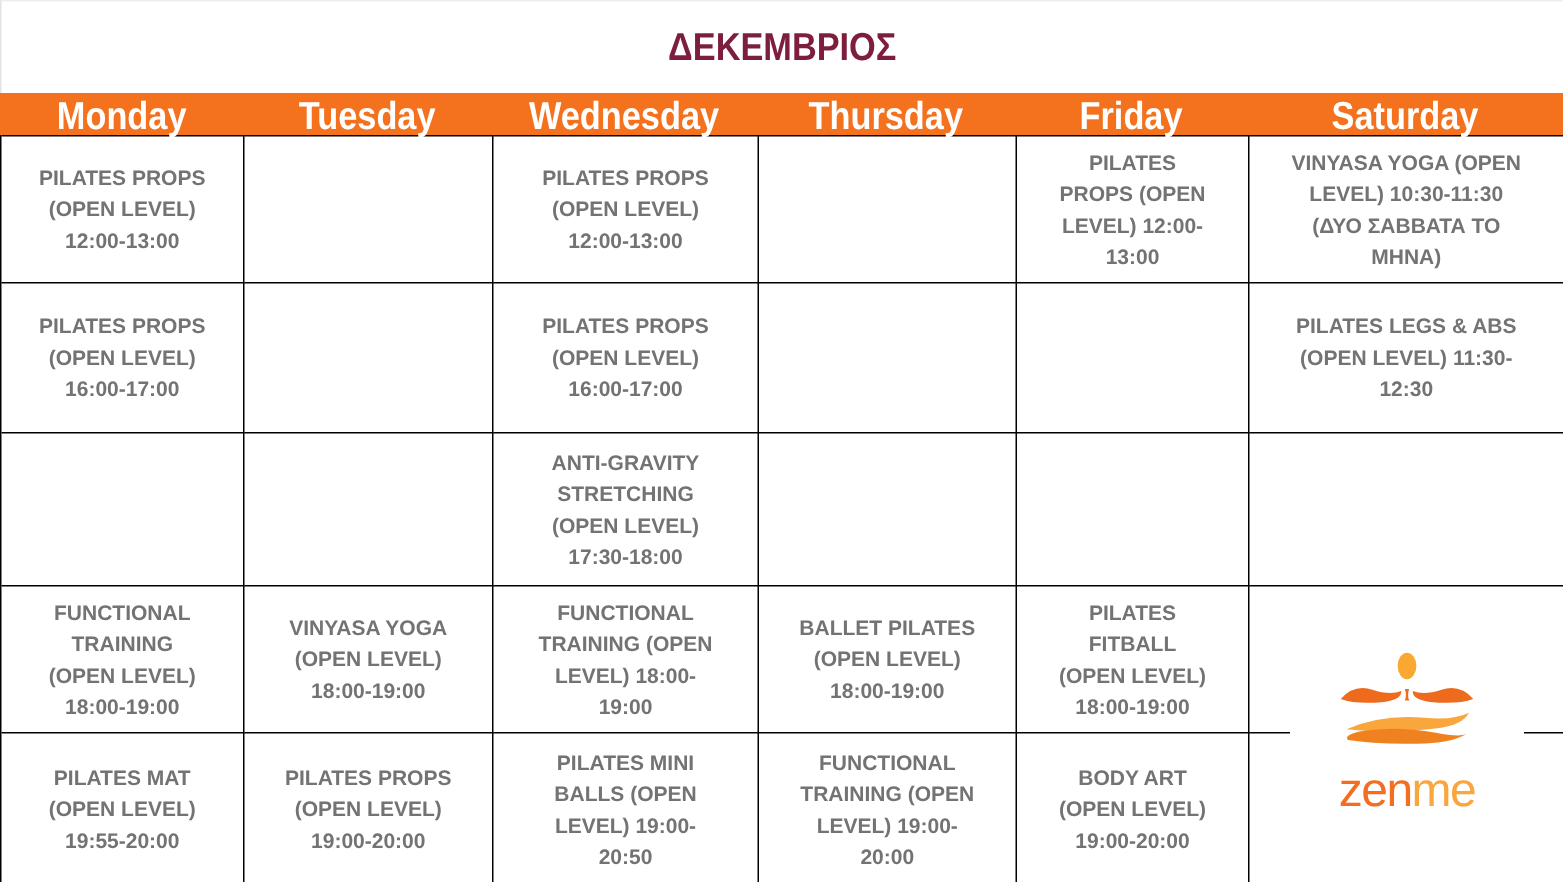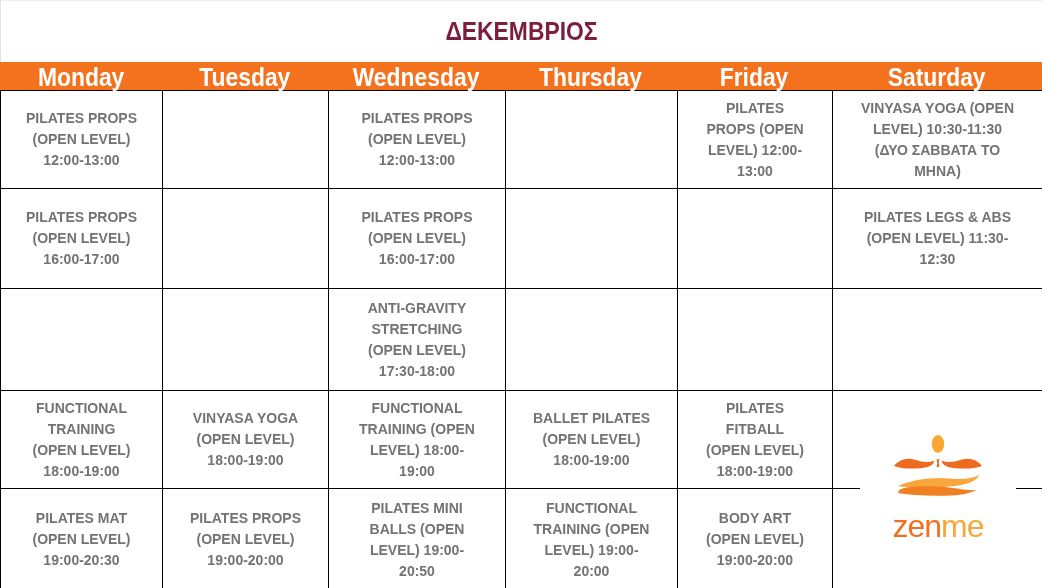--- a/index.html
+++ b/index.html
@@ -180,21 +180,21 @@
         <span>BALLET PILATES (OPEN LEVEL) 18:00-19:00</span>
       </div>
     <div class="cell">
         <span>PILATES FITBALL (OPEN LEVEL) 18:00-19:00</span>
       </div>
     <div class="cell">
         <span></span>
       </div>
 
     <div class="cell">
-        <span>PILATES MAT (OPEN LEVEL) 19:00-20:30</span>
+        <span>PILATES MAT (OPEN LEVEL) 19:55-20:00</span>
       </div>
     <div class="cell">
         <span>PILATES PROPS (OPEN LEVEL) 19:00-20:00</span>
       </div>
     <div class="cell">
         <span>PILATES MINI BALLS (OPEN LEVEL) 19:00-20:50</span>
       </div>
     <div class="cell">
         <span>FUNCTIONAL TRAINING (OPEN LEVEL) 19:00-20:00</span>
       </div>

